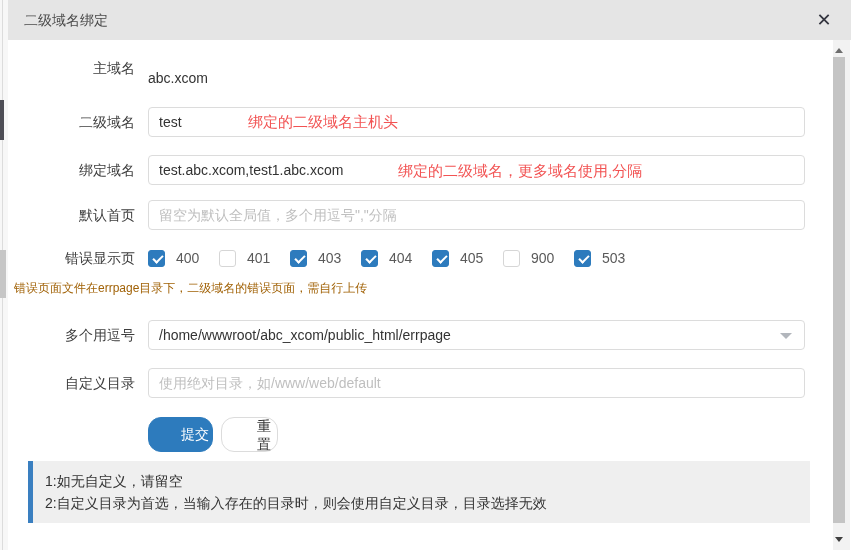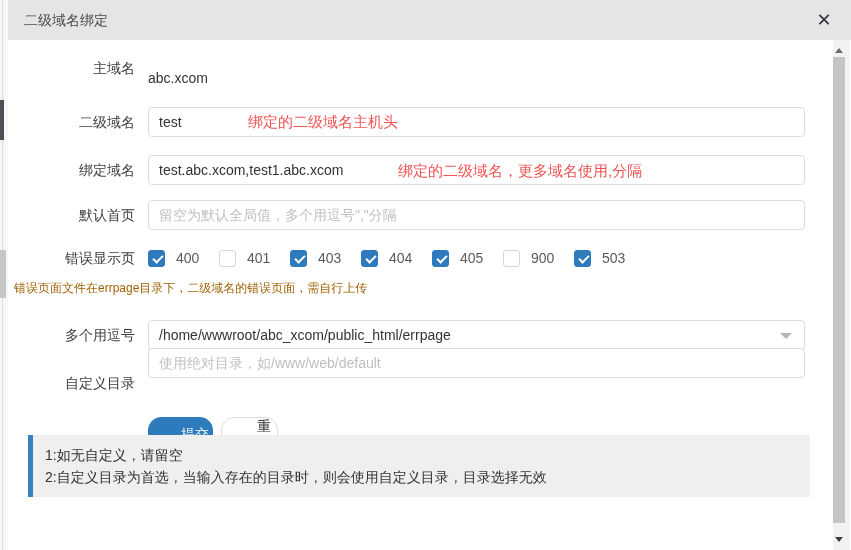--- a/index.html
+++ b/index.html
@@ -42,21 +42,21 @@
     border-left:2px solid #fff; border-bottom:2px solid #fff; transform:rotate(-45deg); }
   .cb-num { font-size:14px; color:#5a5a5a; margin-left:11px; min-width:27px; }
 
   .gray-hint { position:absolute; left:6px; top:280px; font-size:12px; color:#a16207; }
 
   .btn { position:absolute; height:35px; border-radius:13px; font-size:14px; cursor:pointer;
     font-family:"Liberation Sans","DejaVu Sans",sans-serif;padding-left:29px; }
   .btn-submit { left:140px; top:417px; width:65px; background:#2d7bbd; border:1px solid #2d7bbd; color:#fff; }
   .btn-reset  { left:213px; top:417px; width:57px; background:#fff; border:1px solid #dcdcdc; color:#333; }
 
-  .notice { position:absolute; left:20px; top:435px; width:782px; background:#efefef;
+  .notice { position:absolute; left:20px; top:461px; width:782px; background:#efefef;
     border-left:5px solid #3a7fc0; padding:9px 12px; font-size:14px; color:#333; line-height:22px; }
 
   
   .scrollbar { position:absolute; left:825px; top:40px; width:17px; height:510px; background:#f2f2f2; }
   .sb-thumb { position:absolute; left:0; top:17px; width:12px; height:466px; background:#c4c4c4; }
   .sb-up { position:absolute; left:2px; top:8px; width:0; height:0;
     border-left:4px solid transparent; border-right:4px solid transparent; border-bottom:5px solid #6d6d6d; }
   .sb-down { position:absolute; left:2px; bottom:8px; width:0; height:0;
     border-left:4px solid transparent; border-right:4px solid transparent; border-top:5px solid #3f3f3f; }
 </style>
@@ -124,21 +124,21 @@
 
   <div class="gray-hint">错误页面文件在errpage目录下，二级域名的错误页面，需自行上传</div>
 
   <div class="row-label" style="top:320px;">多个用逗号</div>
   <div class="select-box" style="top:320px;">
     <span>/home/wwwroot/abc_xcom/public_html/errpage</span>
     <span class="select-chevron"></span>
   </div>
 
   <div class="row-label" style="top:368px;">自定义目录</div>
-  <input class="text-input" style="top: 348px;" placeholder="使用绝对目录，如/www/web/default">
+  <input class="text-input" style="top: 368px;" placeholder="使用绝对目录，如/www/web/default">
 
   <button class="btn btn-submit">提交</button>
   <button class="btn btn-reset">重置</button>
 
   <div class="notice">
     <div>1:如无自定义，请留空</div>
     <div>2:自定义目录为首选，当输入存在的目录时，则会使用自定义目录，目录选择无效</div>
   </div>
 
   <div class="scrollbar">

